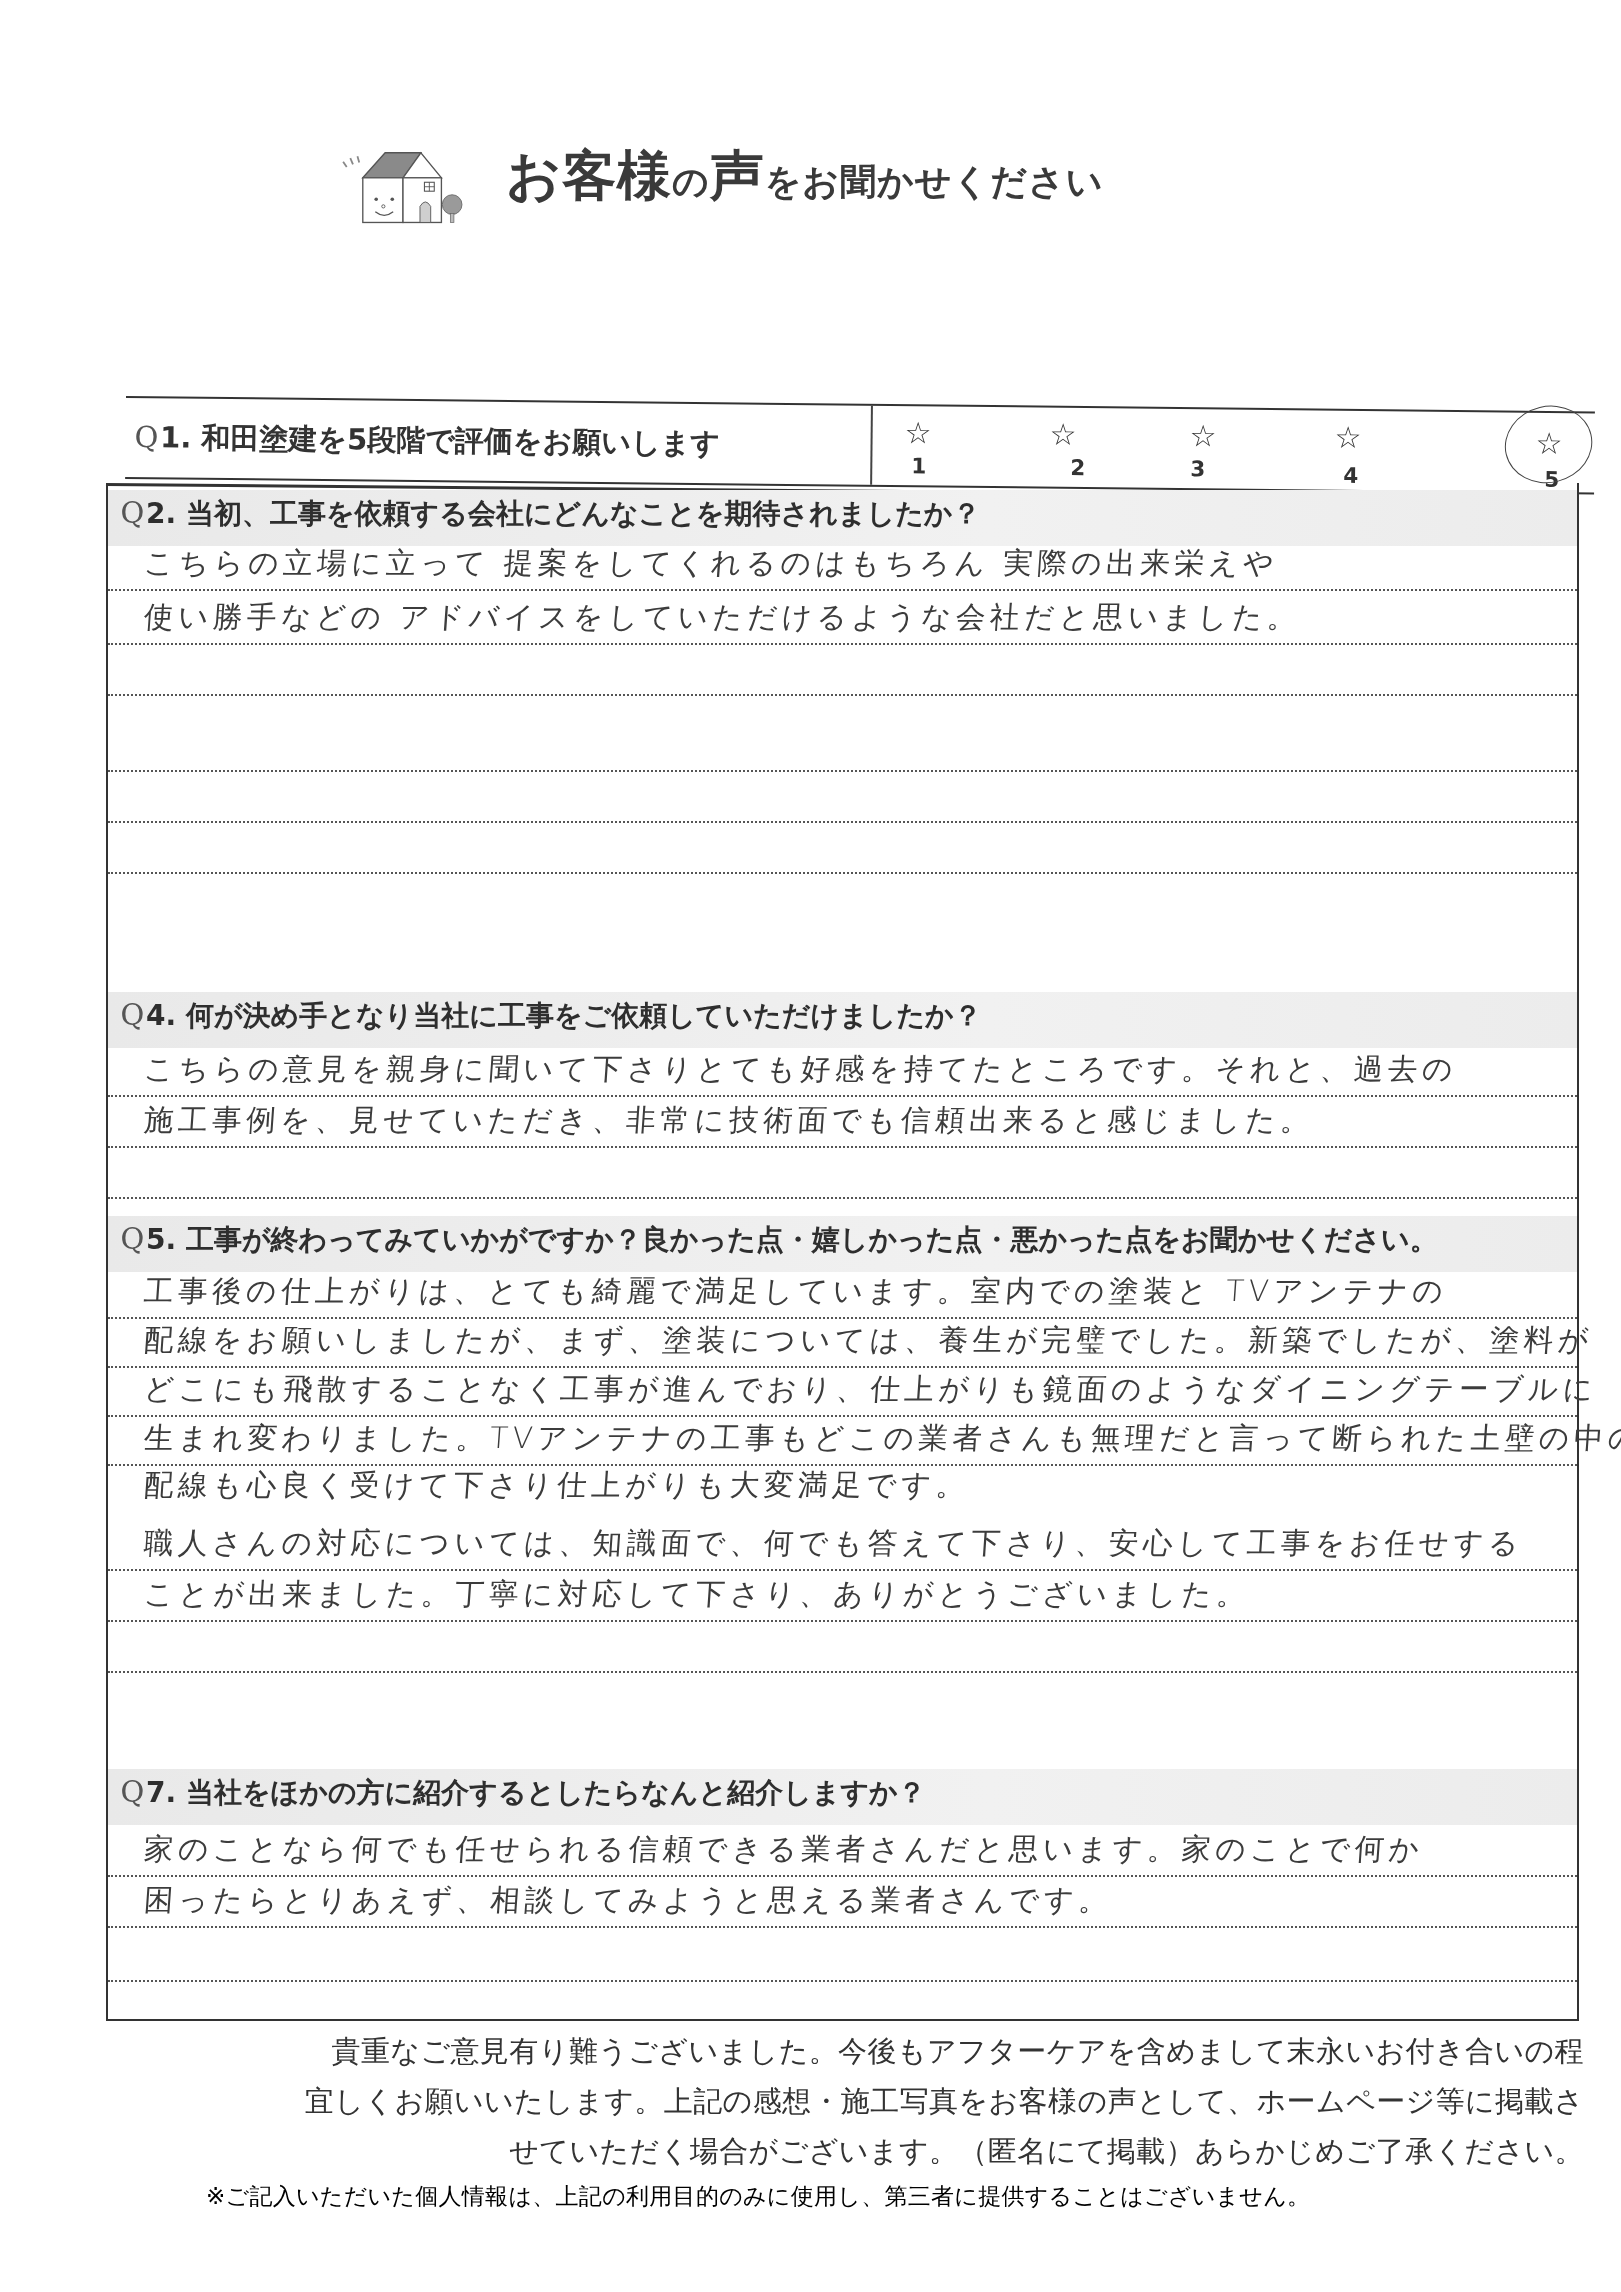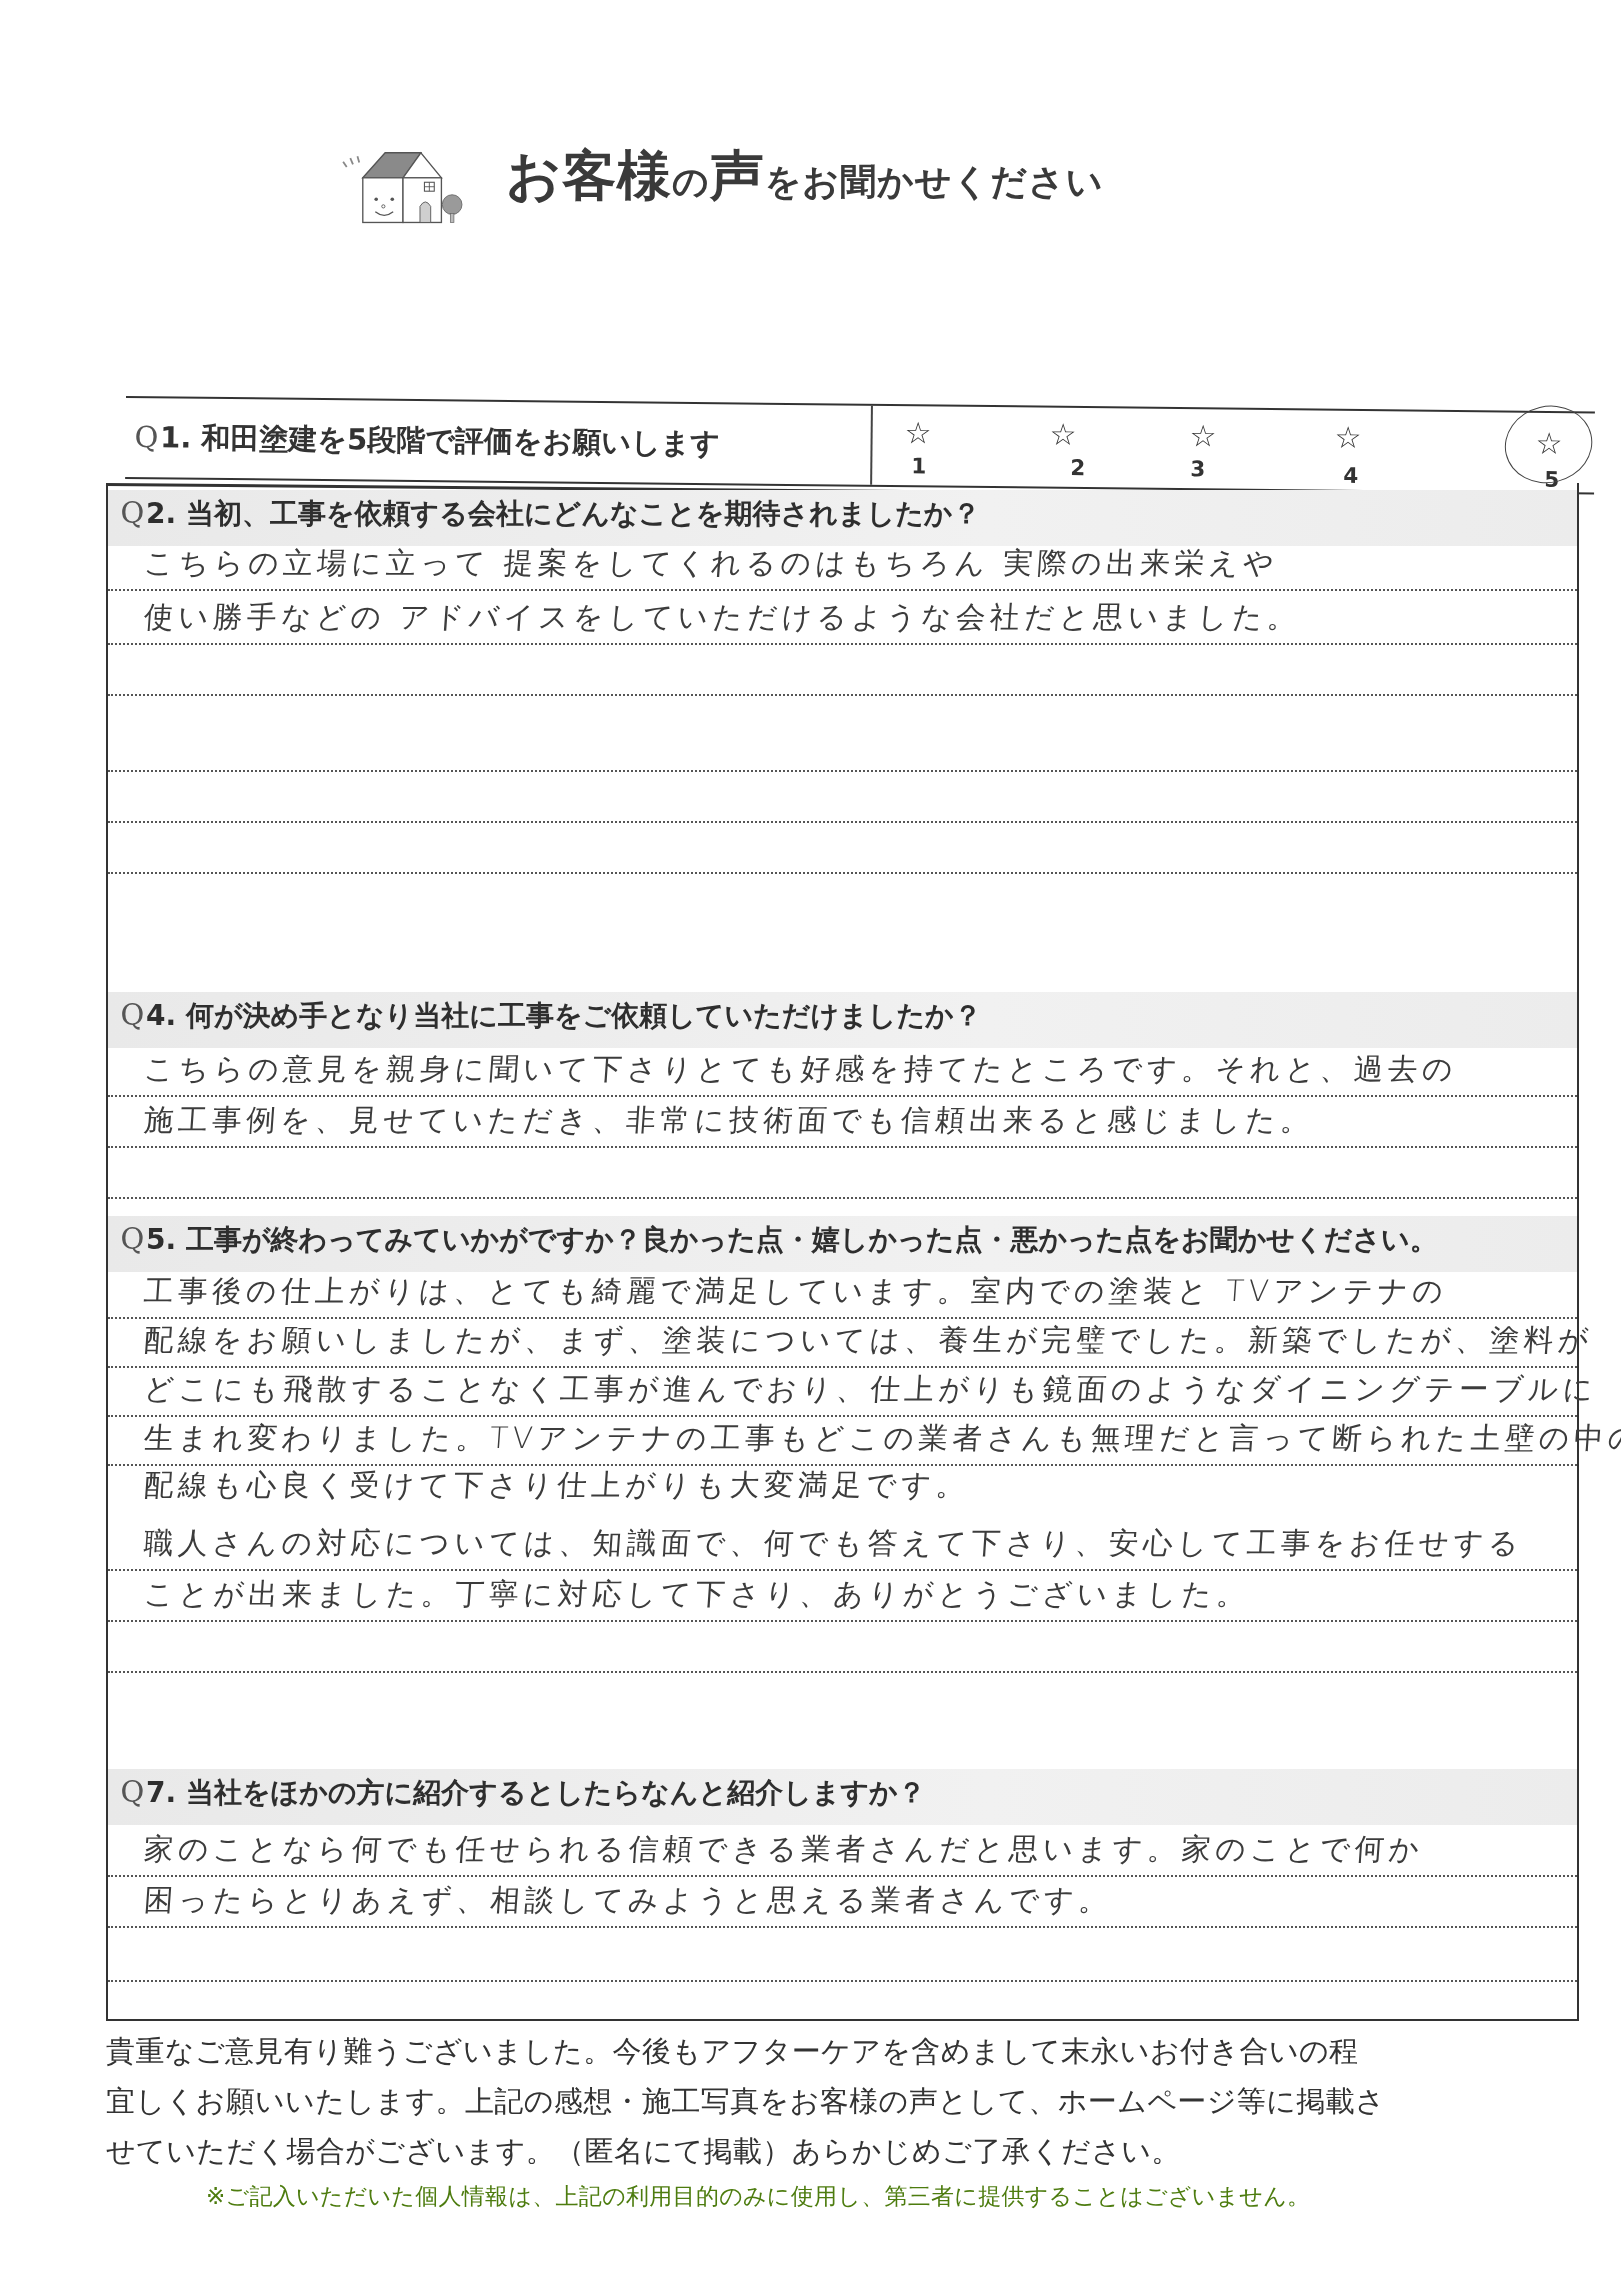--- a/index.html
+++ b/index.html
@@ -62,24 +62,24 @@
   .line { position: relative; height: 64px; border-bottom: 2.7px dotted #555; }
   .hw {
     position: absolute; left: 36px; bottom: 5.4px; white-space: nowrap;
     font-family: "DejaVu Sans", sans-serif; font-weight: 300; color: #3c3c3c;
     font-size: 29.6px; letter-spacing: 4.5px; transform: skewX(-4deg);
   }
 
   
   .footer {
     position: absolute; left: 106px; top: 2026px; width: 1478px;
-    font-size: 29px; line-height: 50px; color: #333; letter-spacing: 0.4px;
+    font-size: 29px; line-height: 50px; color: #333; letter-spacing: 0.4px; text-align: right;
   }
   .note {
-    position: absolute; left: 206px; top: 2181px; font-size: 23px; color: #4d7c0f; letter-spacing: 0.3px;
+    position: absolute; left: 206px; top: 2181px; font-size: 23px; color: #000000; letter-spacing: 0.3px;
   }
 </style>
 </head>
 <body>
 
 <div class="page">
 
   <div class="header">
     <svg class="house" viewBox="0 0 150 95">
       <line x1="8" y1="22" x2="12" y2="28" stroke="#888" stroke-width="2"></line>

